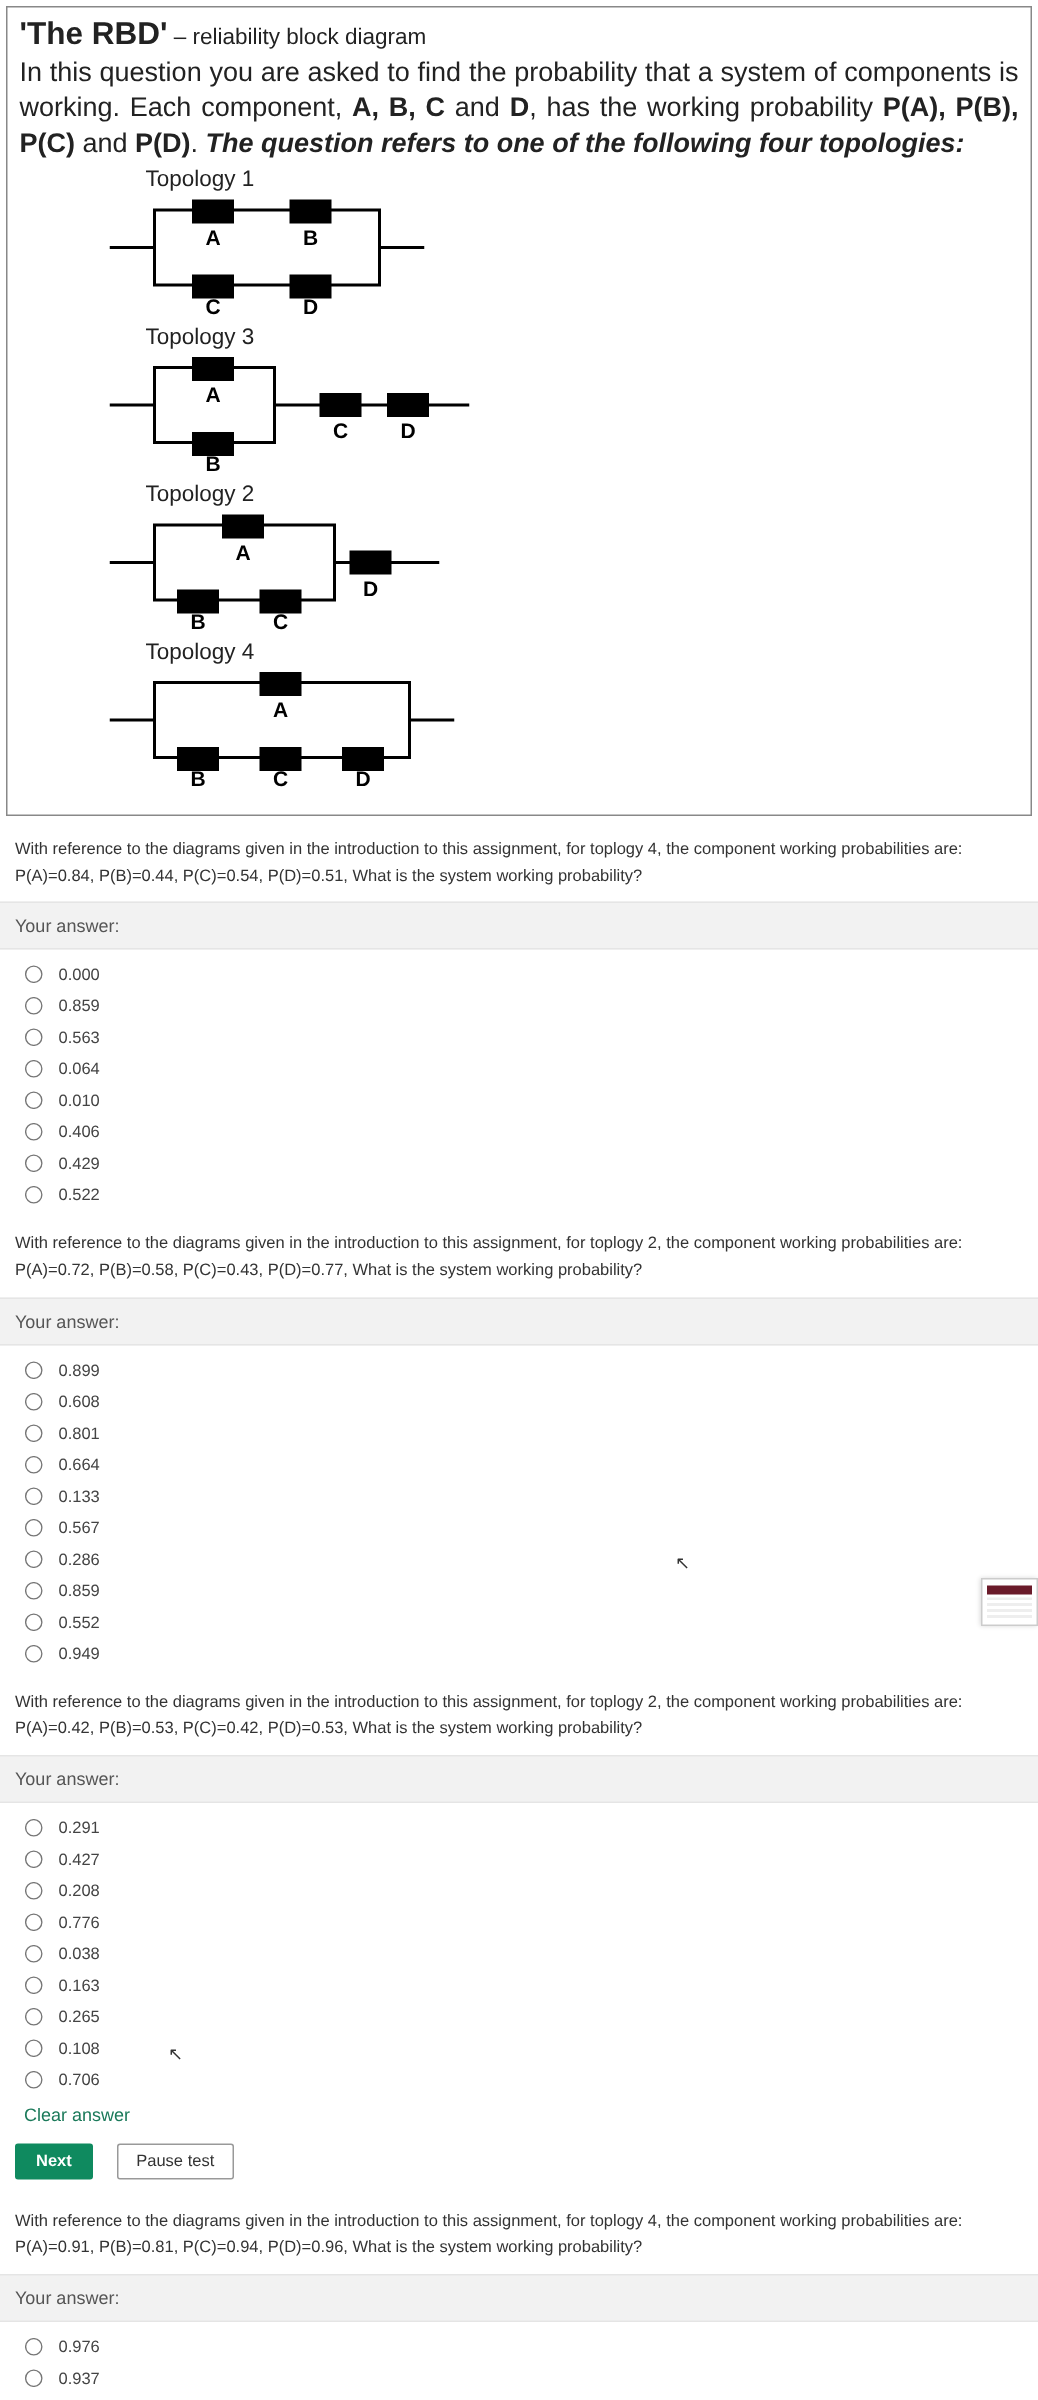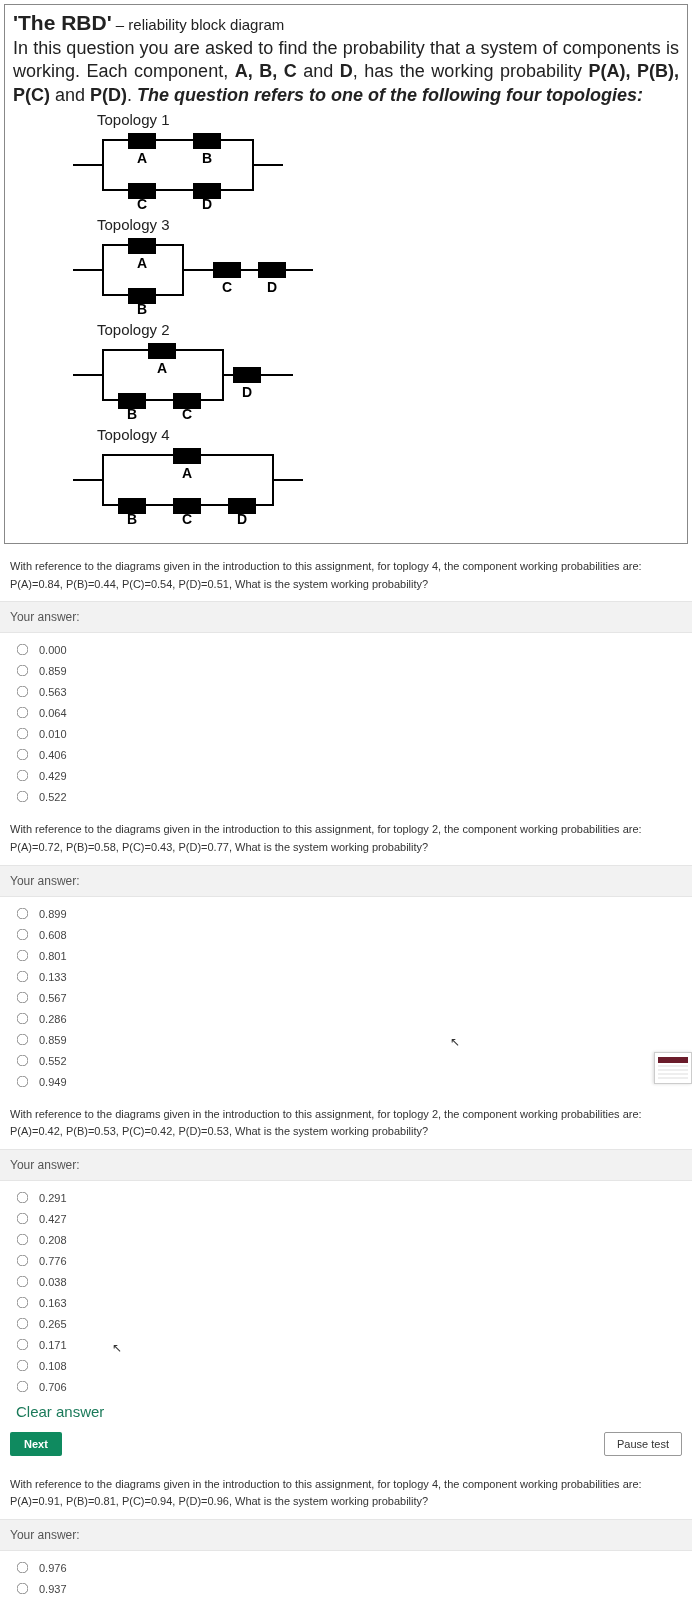--- a/index.html
+++ b/index.html
@@ -44,28 +44,28 @@
   .opt-row {
     display: flex;
     align-items: flex-end;
     gap: 10px;
     font-size: 11px;
     color: #444;
     padding: 4px 0;
   }
   .opt-row input { margin:0; transform: scale(0.9); }
   .clear-answer {
-    font-size: 15px;
+    font-size: 12px;
     color: #1b7a5a;
     padding: 2px 16px 8px 16px;
     cursor: pointer;
   }
   .btn-row {
     display: flex;
-    justify-content: space-between;
+    justify-content: flex-start;
     padding: 4px 10px 10px 10px;
     gap: 16px;
   }
   .btn-next {
     background: #0f8a5f;
     color: #fff;
     border: none;
     font-size: 11px;
     font-weight: bold;
     padding: 6px 14px;
@@ -239,20 +239,24 @@
   <label class="opt-row">
         <input type="radio" name="q2" style="">
         <span>0.608</span>
       </label>
   <label class="opt-row">
         <input type="radio" name="q2" style="">
         <span>0.801</span>
       </label>
   <label class="opt-row">
         <input type="radio" name="q2" style="">
+        <span>0.664</span>
+      </label>
+  <label class="opt-row">
+        <input type="radio" name="q2" style="">
         <span>0.133</span>
       </label>
   <label class="opt-row">
         <input type="radio" name="q2" style="">
         <span>0.567</span>
       </label>
   <label class="opt-row">
         <input type="radio" name="q2" style="">
         <span>0.286</span>
       </label>
@@ -295,24 +299,20 @@
         <input type="radio" name="q3" style="">
         <span>0.038</span>
       </label>
   <label class="opt-row">
         <input type="radio" name="q3" style="">
         <span>0.163</span>
       </label>
   <label class="opt-row">
         <input type="radio" name="q3" style="">
         <span>0.265</span>
-      </label>
-  <label class="opt-row">
-        <input type="radio" name="q3" style="">
-        <span>0.171</span>
       </label>
   <label class="opt-row">
         <input type="radio" name="q3" style="">
         <span>0.108</span>
       </label>
   <label class="opt-row">
         <input type="radio" name="q3" style="">
         <span>0.706</span>
       </label>
   <span class="cursor-icon" style="left:112px; top:160px;">↖</span>

